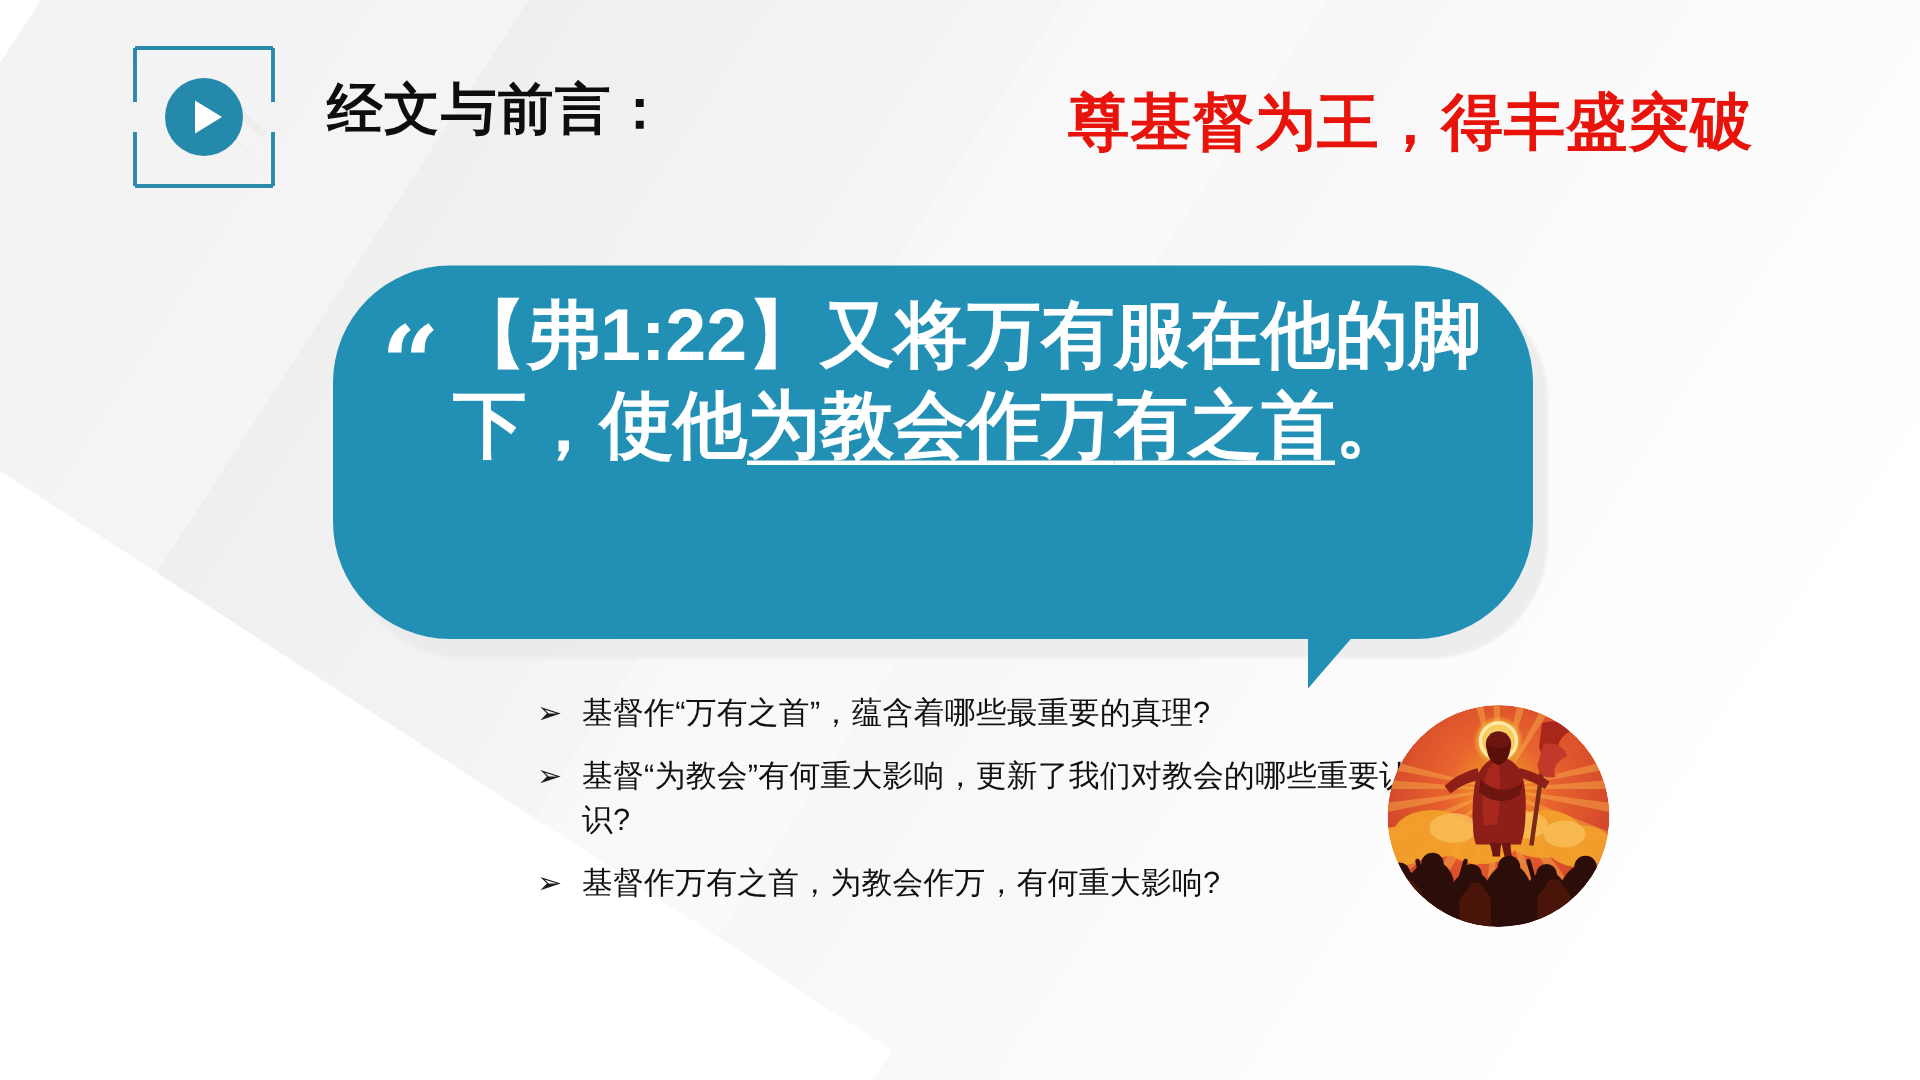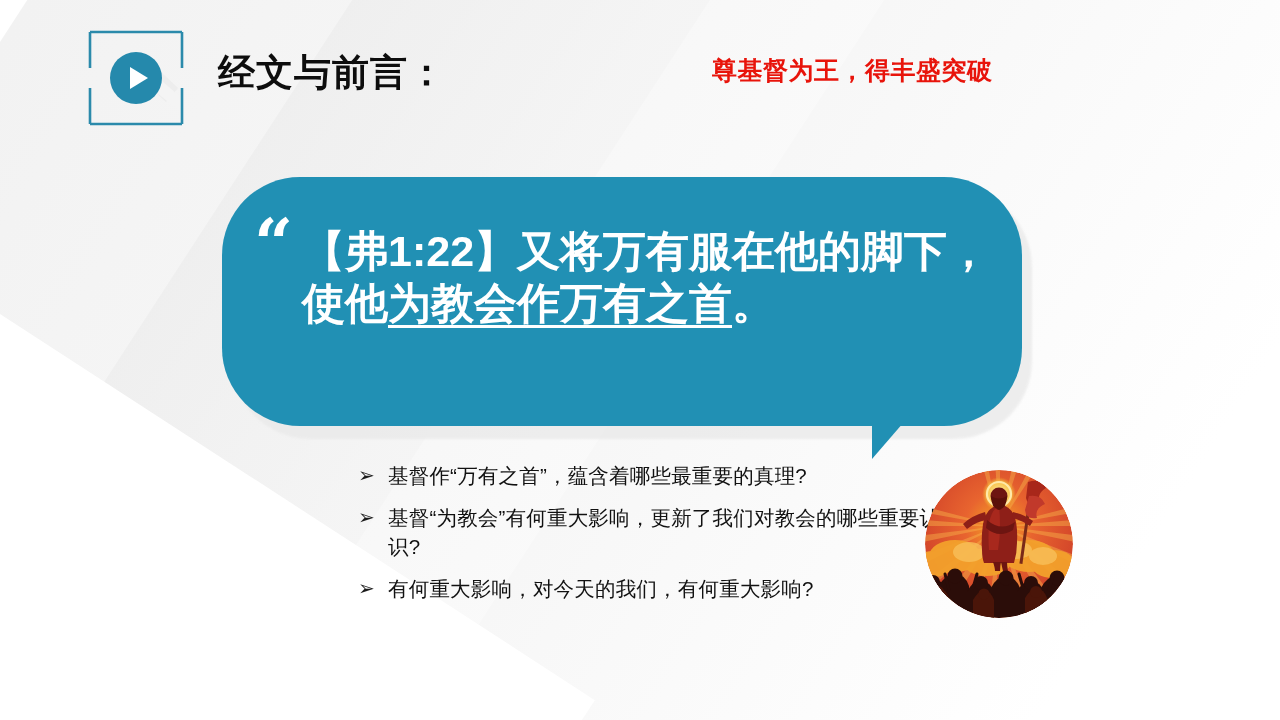--- a/index.html
+++ b/index.html
@@ -118,21 +118,21 @@
     font-size: 37px;
     font-weight: bold;
     color: #0d0d0d;
     letter-spacing: 1px;
     white-space: nowrap;
   }
   .header-subtitle {
     position: absolute;
     left: 712px;
     top: 54px;
-    font-size: 25px;
+    font-size: 41px;
     font-weight: bold;
     color: #e8140b;
     letter-spacing: .5px;
     white-space: nowrap;
   }
 
   
   .bubble-wrap {
     position: absolute;
     left: 222px;
@@ -188,26 +188,25 @@
     color: #ffffff;
     font-family: "DejaVu Serif", serif;
     font-size: 68px;
     font-weight: bold;
     line-height: .6;
     letter-spacing: -2px;
   }
   .quote-text {
     flex: 1 1 auto;
     color: #ffffff;
-    font-size: 43px;
+    font-size: 49px;
     font-weight: bold;
     line-height: 1.22;
     letter-spacing: 0px;
     padding-right: 28px;
-    margin-top: 30px;
   }
   .quote-text .u {
     text-decoration: underline;
     text-underline-offset: 7px;
     text-decoration-thickness: 3px;
   }
 
   
   .bullets {
     position: absolute;
@@ -307,21 +306,21 @@
       <span class="bullet-text">基督作“万有之首”，蕴含着哪些最重要的真理?</span>
     </div>
 
     <div class="bullet-row">
       <span class="bullet-arrow">➢</span>
       <span class="bullet-text">基督“为教会”有何重大影响，更新了我们对教会的哪些重要认识?</span>
     </div>
 
     <div class="bullet-row">
       <span class="bullet-arrow">➢</span>
-      <span class="bullet-text">有何重大影响，对今天的我们，有何重大影响?</span>
+      <span class="bullet-text">基督作万有之首，为教会作万，有何重大影响?</span>
     </div>
 
   </div>
 
   <div class="illus">
     <svg width="148" height="148" viewBox="0 0 148 148">
       <defs>
         <radialGradient id="skyGrad" cx="50%" cy="38%" r="72%">
           <stop offset="0%" stop-color="#f5a623"></stop>
           <stop offset="32%" stop-color="#e8642f"></stop>

